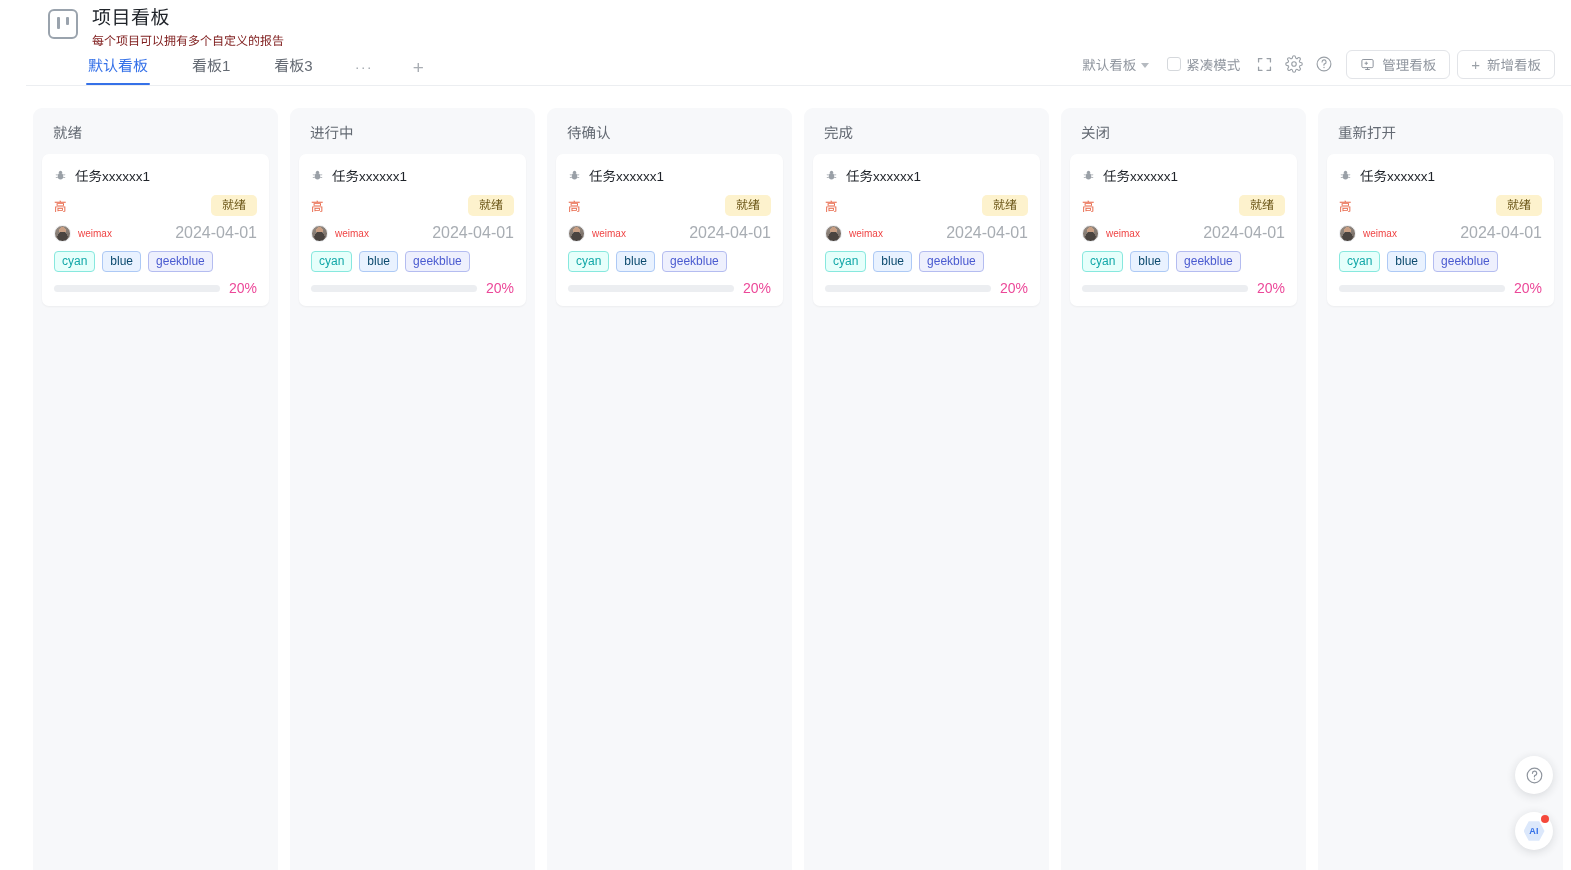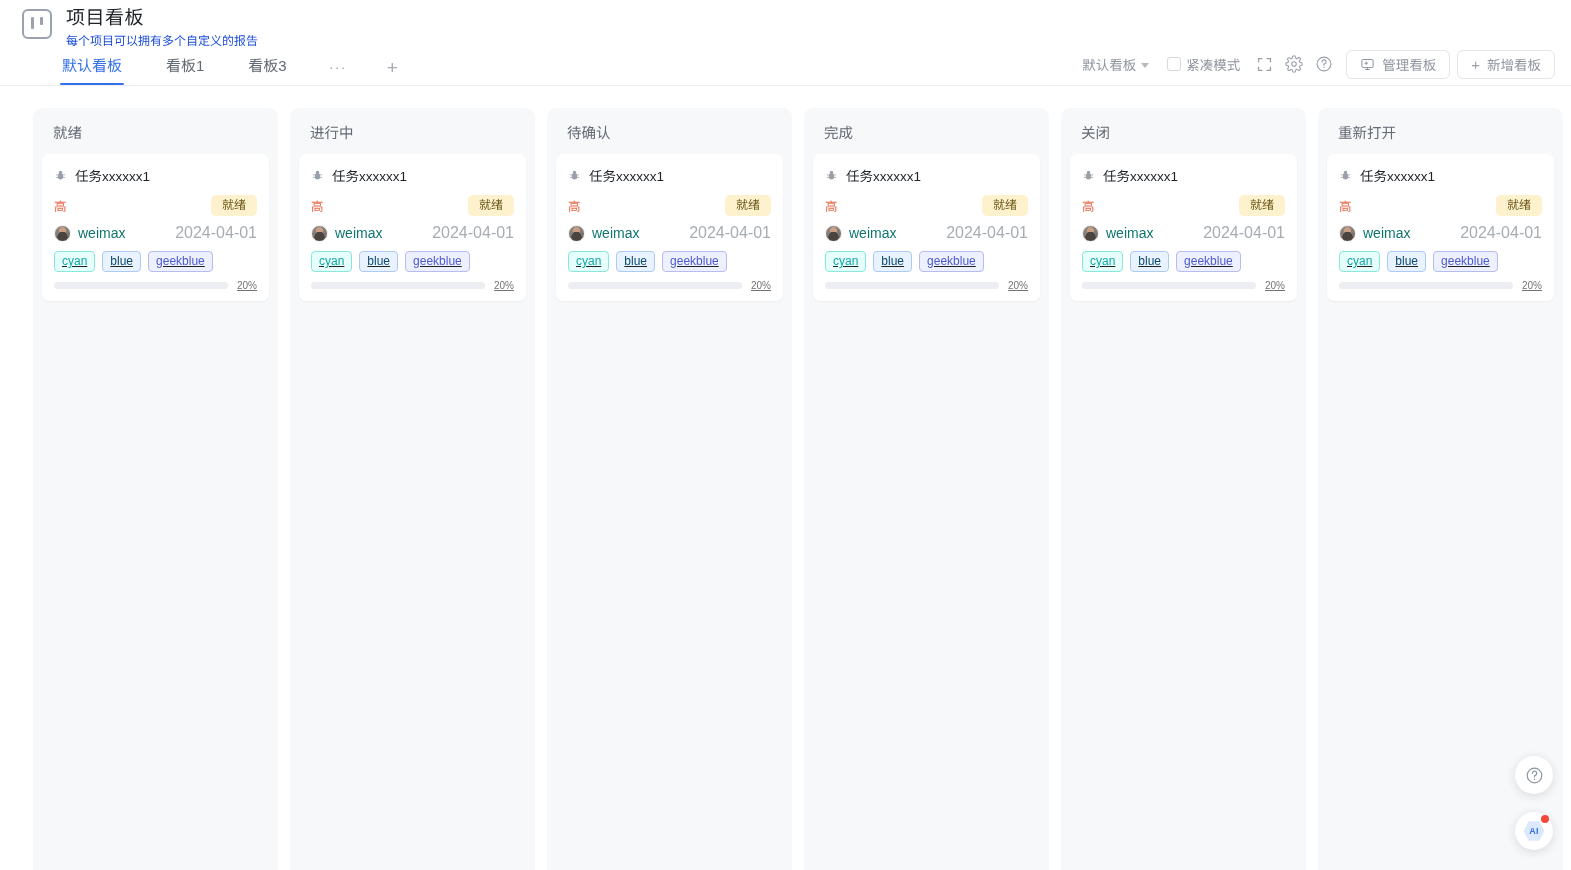--- a/index.html
+++ b/index.html
@@ -13,20 +13,21 @@
     color: #1f2329;
     -webkit-font-smoothing: antialiased;
   }
 
   
   .header {
     position: relative;
     height: 86px;
     background: #ffffff;
     border-bottom: 1px solid #eceef1;
+    margin-left: 26px;
   }
   .brand {
     position: absolute;
     left: 22px;
     top: 5px;
     display: flex;
     align-items: flex-start;
     gap: 14px;
   }
   .logo-box {
@@ -50,21 +51,21 @@
   .brand-text { display: flex; flex-direction: column; }
   .page-title {
     font-size: 19px;
     font-weight: 400;
     color: #1f2329;
     line-height: 26px;
     letter-spacing: .5px;
   }
   .page-subtitle {
     font-size: 12px;
-    color: #1d4ed8;
+    color: #7f1d1d;
     line-height: 18px;
     margin-top: 1px;
   }
 
   
   .tabs {
     position: absolute;
     left: 48px;
     bottom: 0;
     display: flex;
@@ -241,23 +242,23 @@
   .avatar {
     width: 17px; height: 17px;
     border-radius: 50%;
     flex: none;
     background:
       radial-gradient(circle at 50% 72%, #4a4440 0 38%, transparent 39%),
       radial-gradient(circle at 50% 30%, #c89f84 0 26%, transparent 27%),
       linear-gradient(160deg, #9a8f86, #6d645d);
     border: 1px solid #eceef1;
   }
-  .assignee-name { font-size: 14px; color: #0f766e; }
+  .assignee-name { font-size: 10px; color: #ef4444; }
   .card-date { font-size: 16px; color: #a8adb3; }
-  .tags { display: flex; gap: 7px; margin-bottom: 8px; text-decoration: underline; }
+  .tags { display: flex; gap: 7px; margin-bottom: 8px; }
   .tag {
     font-size: 12px;
     padding: 1px 7px;
     border-radius: 4px;
     line-height: 17px;
     border: 1px solid transparent;
   }
   .tag-cyan     { color:#13a8a8; background:#e6fffb; border-color:#87e8de; }
   .tag-blue     { color:#0c4a6e; background:#e9f2ff; border-color:#adc9f5; }
   .tag-geekblue { color:#4a5ad0; background:#eef0fd; border-color:#b4bcf0; }
@@ -267,21 +268,21 @@
     height: 7px;
     background: #eceef1;
     border-radius: 4px;
     overflow: hidden;
   }
   .progress-fill {
     height: 100%;
     background: #1a73e8;
     border-radius: 4px;
   }
-  .progress-label { font-size: 10px; color: #737373; text-decoration: underline; }
+  .progress-label { font-size: 14px; color: #ec4899; }
 
   
   .fab {
     position: absolute;
     right: 18px;
     width: 38px; height: 38px;
     border-radius: 50%;
     background: #ffffff;
     box-shadow: 0 2px 10px rgba(31,35,41,.14);
     display: flex;

